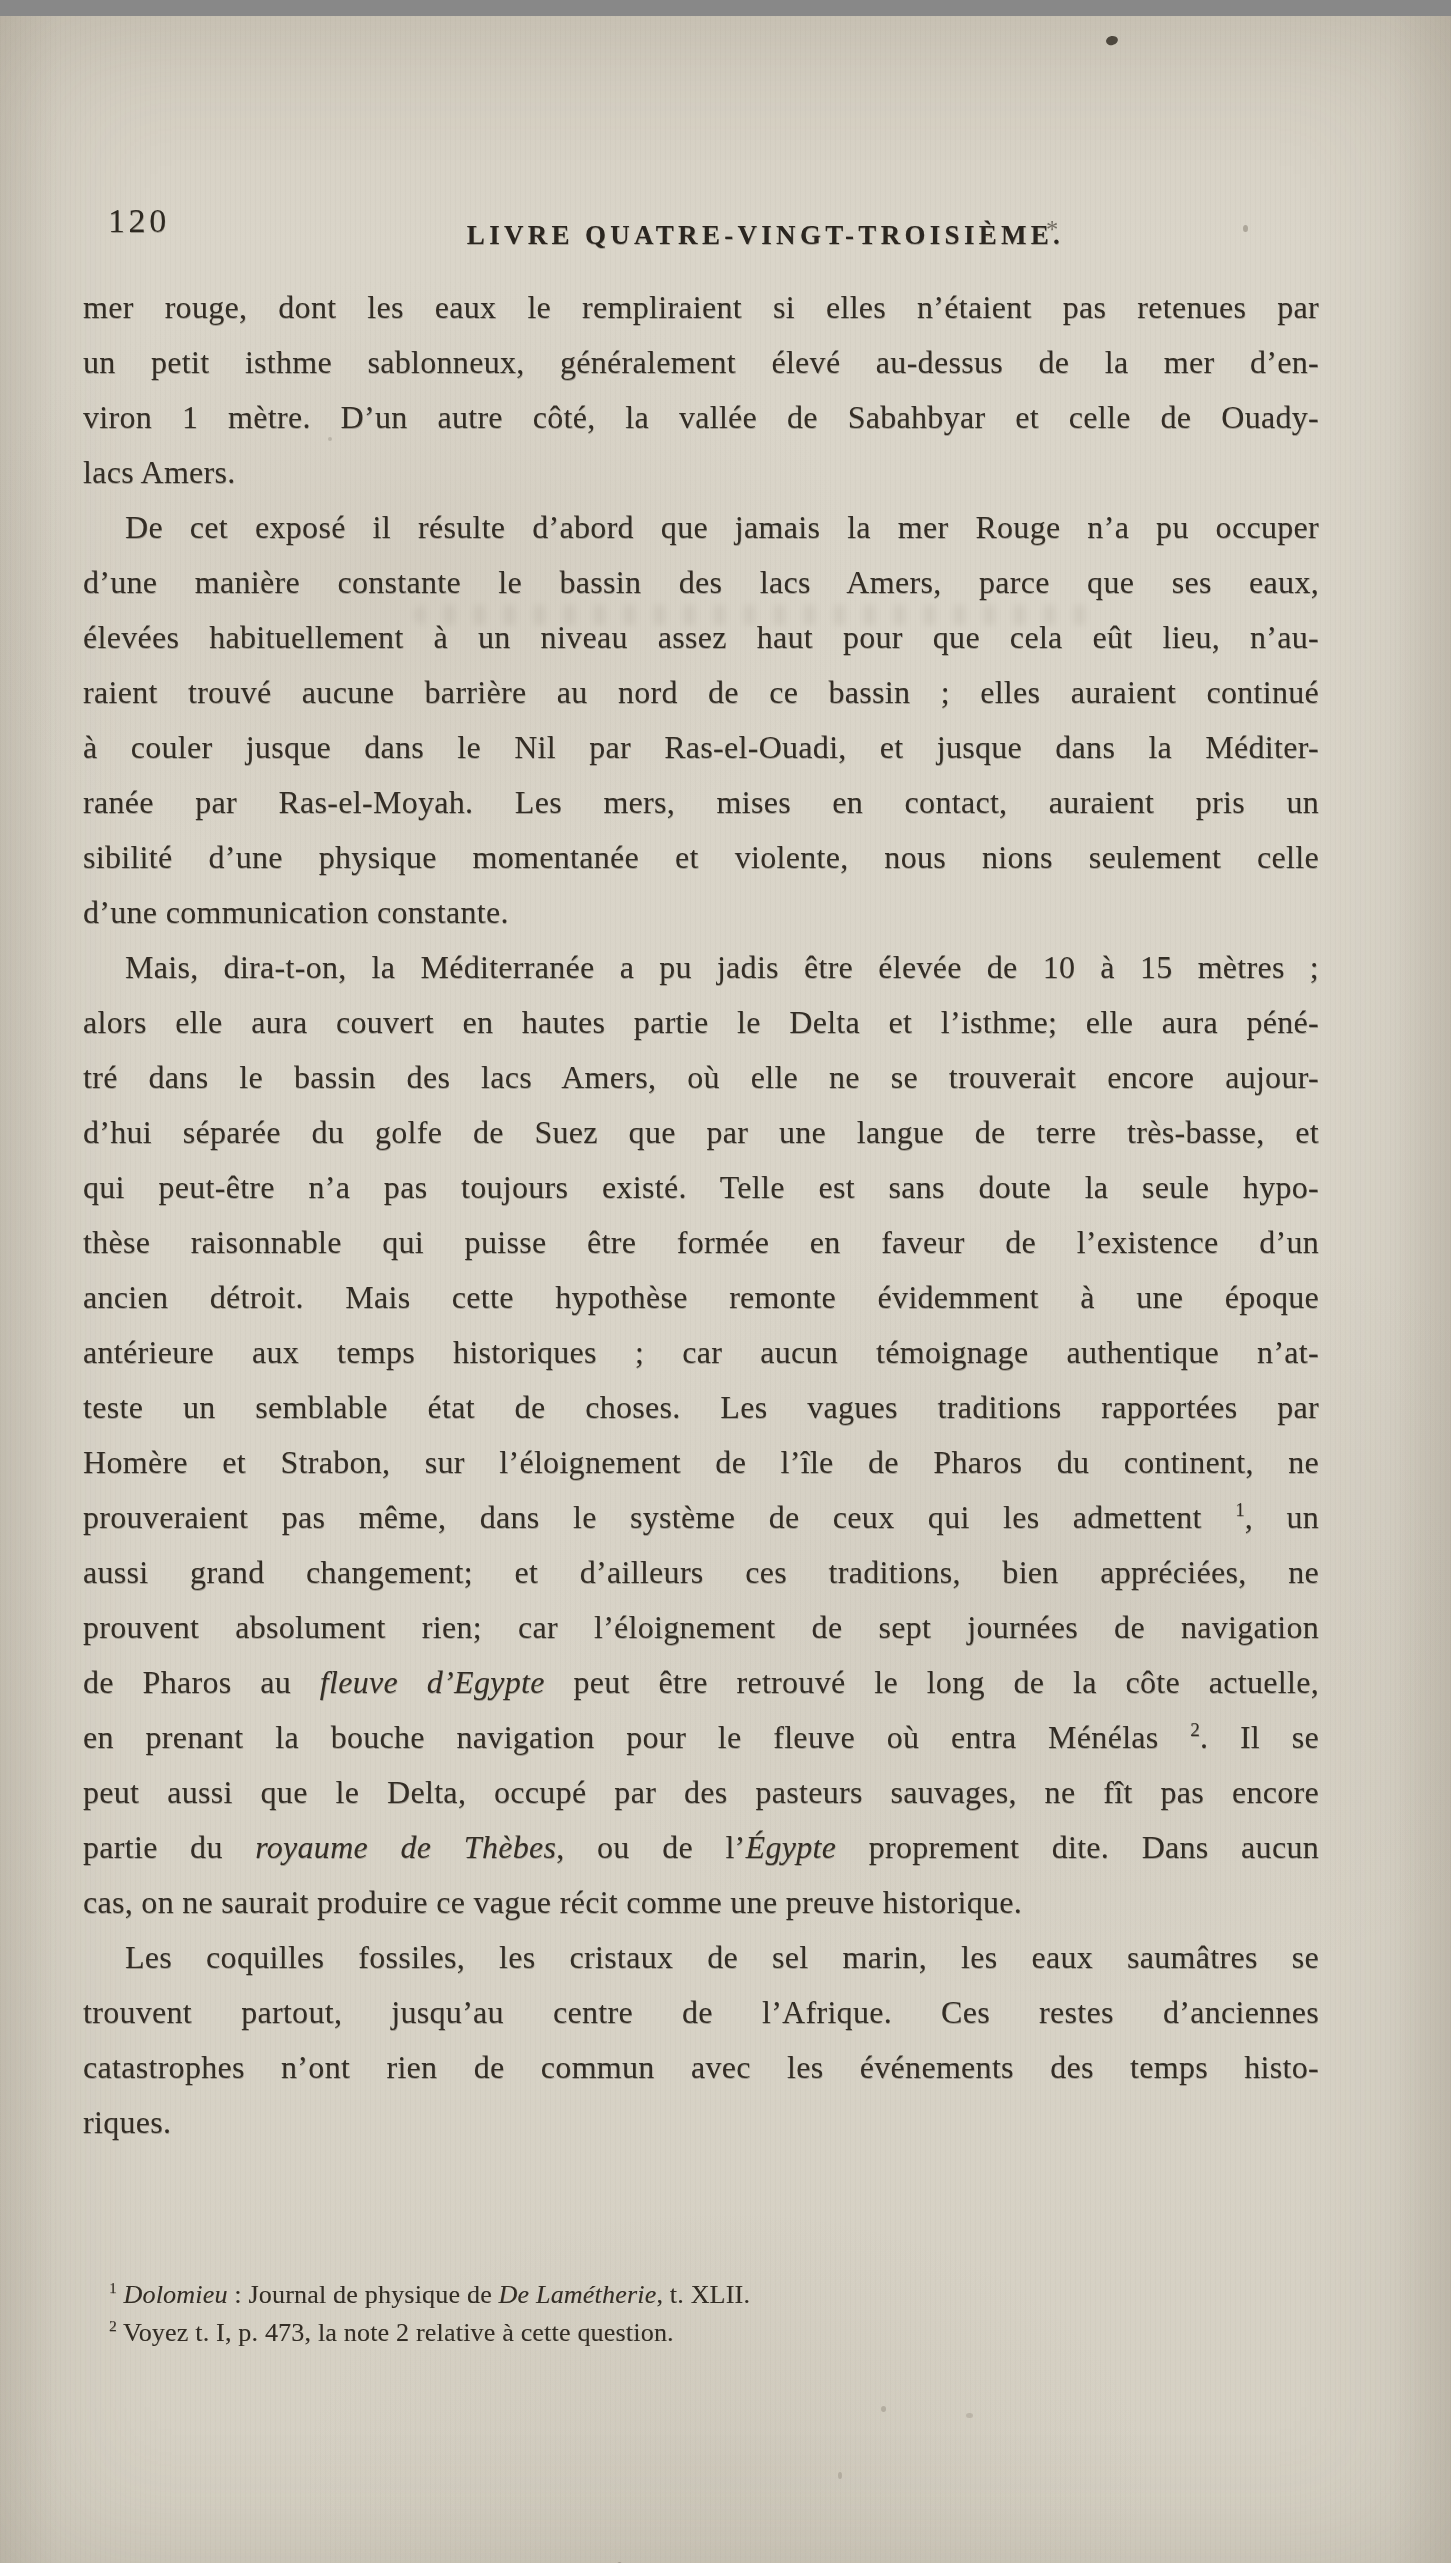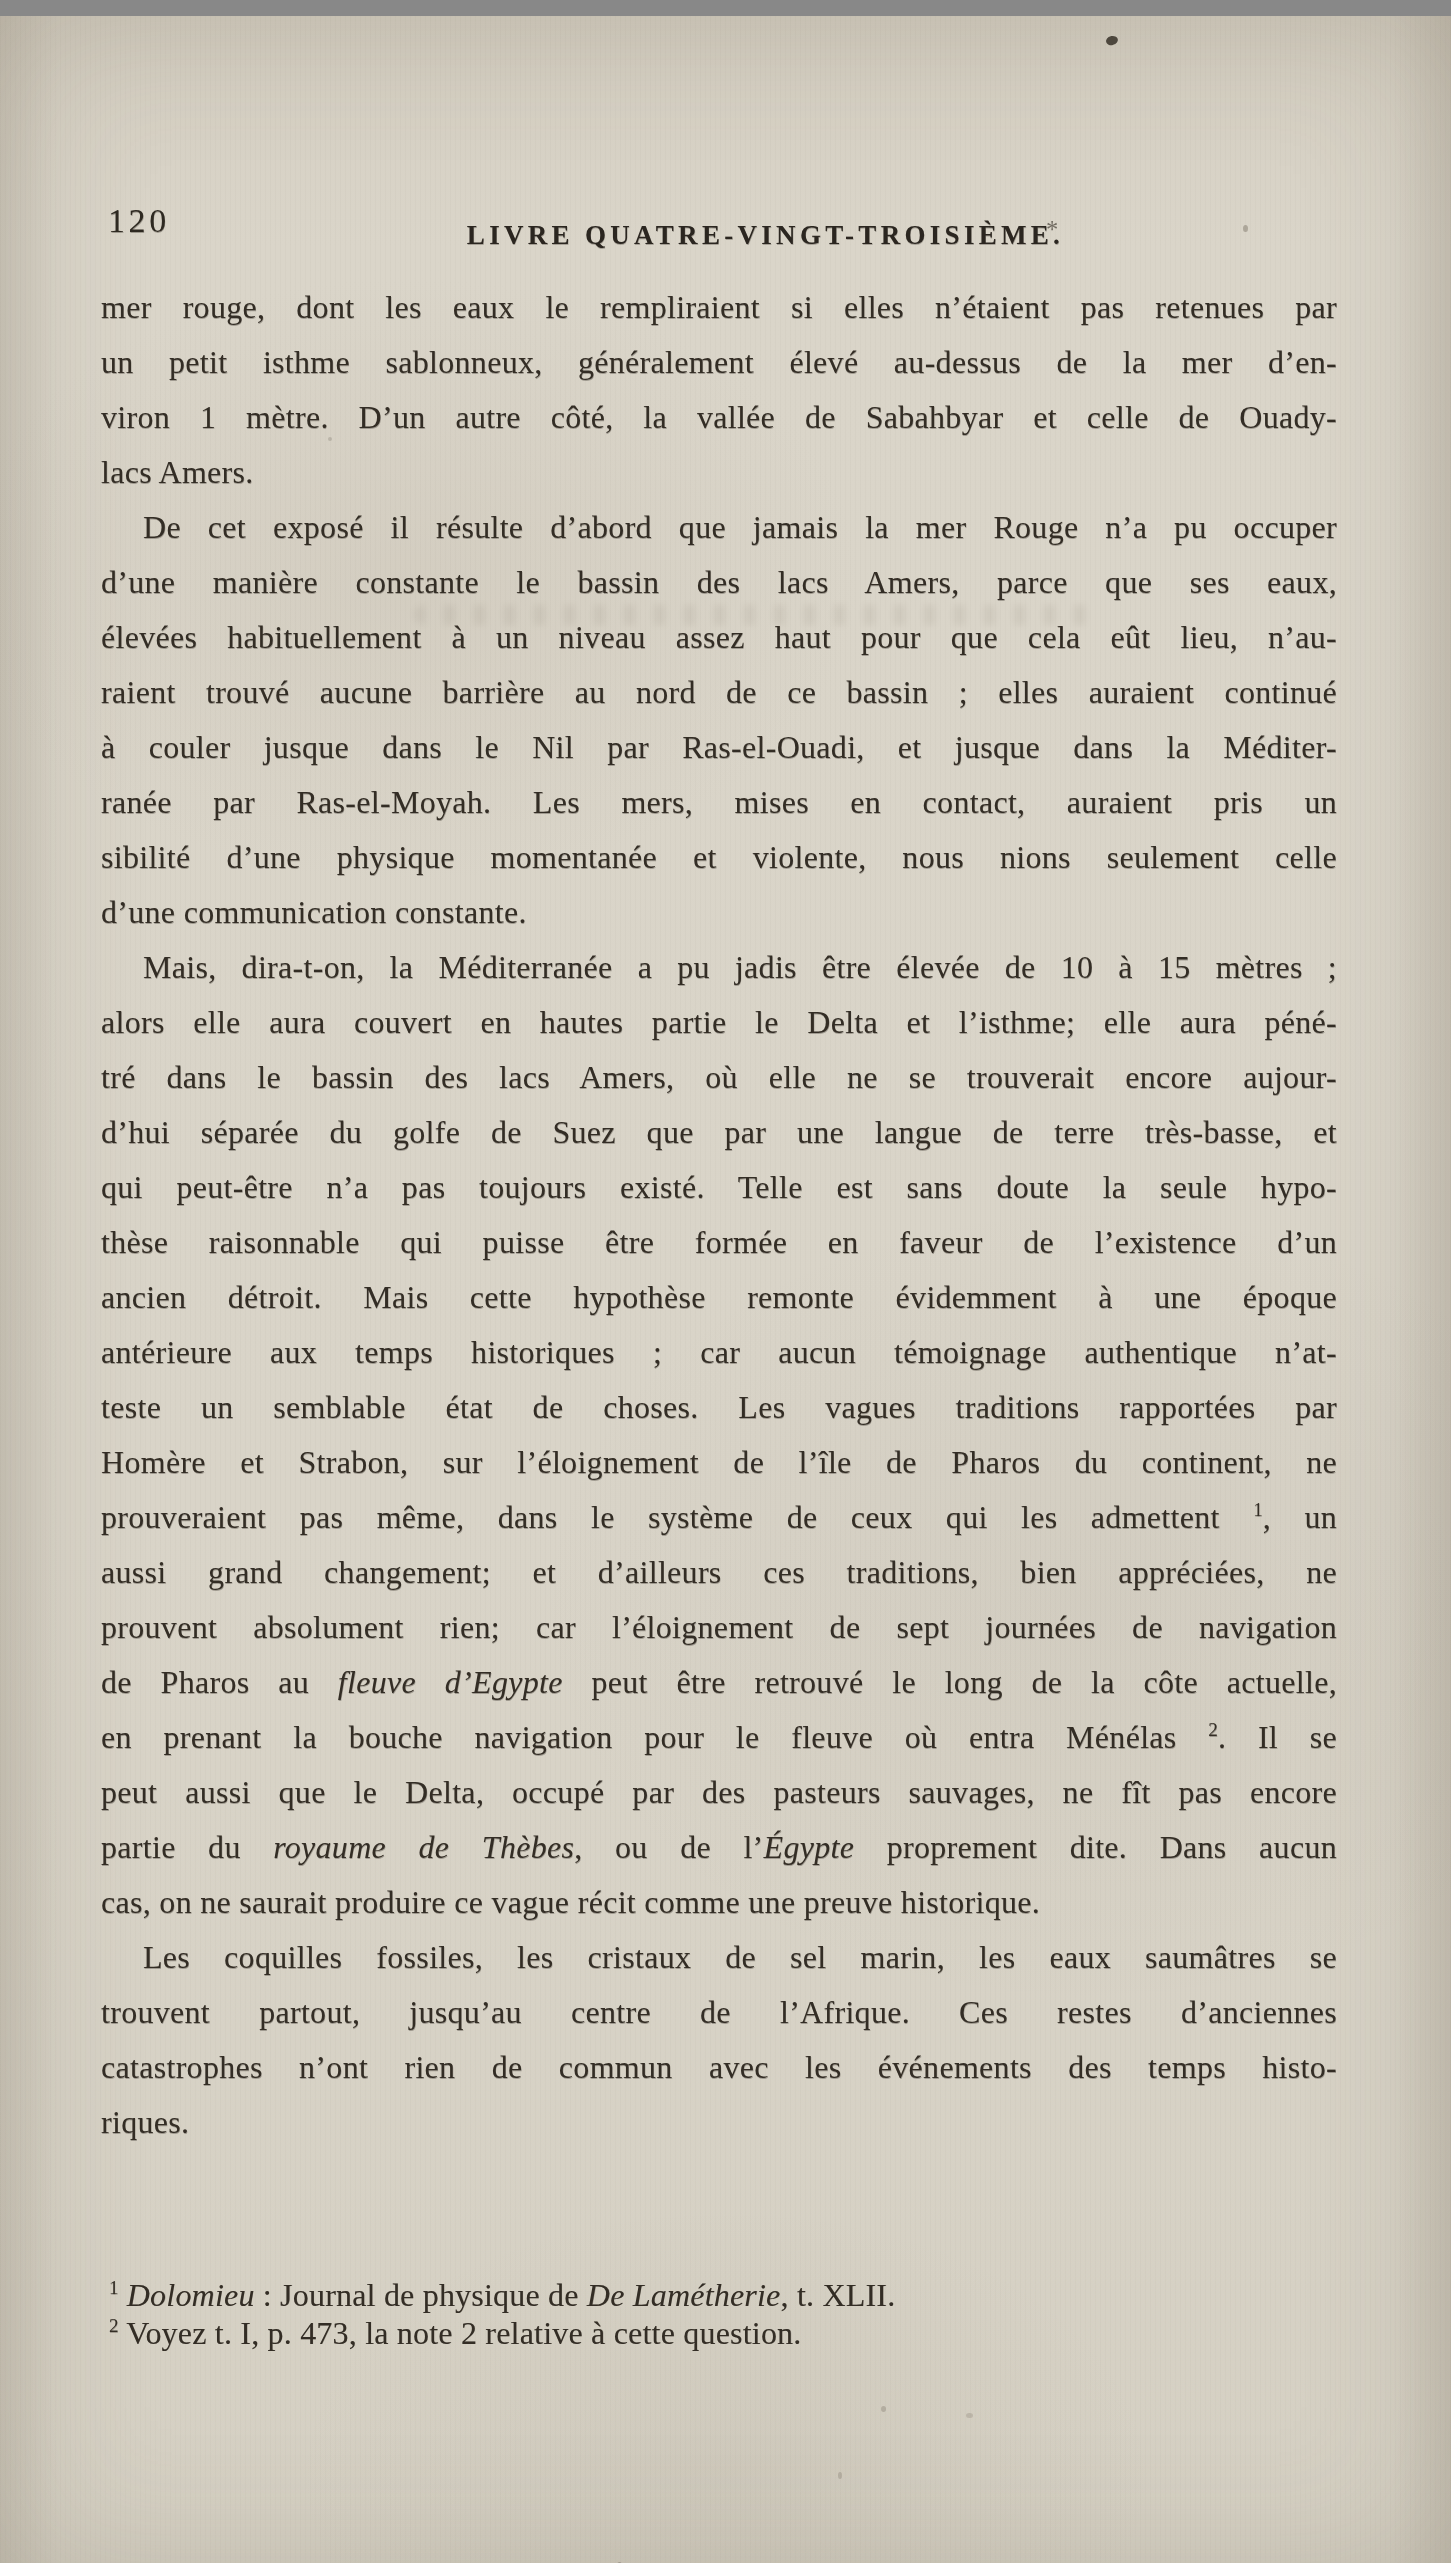--- a/index.html
+++ b/index.html
@@ -32,39 +32,39 @@
     text-align:center;font-size:27px;font-weight:700;
     letter-spacing:4.3px;color:#2b2620;
     text-shadow:0.4px 0.6px 0.6px rgba(45,40,32,.3);
   }
   .header-mark{
     position:absolute;left:1046px;top:200px;
     font-size:24.5px;opacity:.65;color:#3a342b;
   }
   
   .body-block{
-    position:absolute;left:101px;top:264px;width:1236px;
+    position:absolute;left:83px;top:264px;width:1236px;
   }
   .line{
     font-size:32px;line-height:55px;height:55px;
     text-align:justify;text-align-last:justify;
     letter-spacing:0.3px;
     text-shadow:0.4px 0.6px 0.4px rgba(45,40,32,.33);
     overflow:visible;white-space:normal;
   }
   .line.indent{padding-left:42px;}
   .line.lastline{text-align-last:left;}
   .it{font-style:italic;}
   .sup{font-size:60%;vertical-align:super;line-height:0;letter-spacing:0;}
   
   .footnotes{
     position:absolute;left:109px;top:2260px;width:1080px;
   }
   .fnline{
-    font-size:32px;line-height:38px;
+    font-size:26px;line-height:38px;
     letter-spacing:0.2px;
     text-shadow:0.3px 0.4px 0.4px rgba(45,40,32,.3);
     font-family:Liberation Serif, serif;
   }
   
   .dot-top{
     position:absolute;left:1106px;top:20px;width:12.2px;height:9.4px;
     background:#3b352c;border-radius:50%;transform:rotate(-14deg);opacity:.88;
   }
   .ghost-line{

